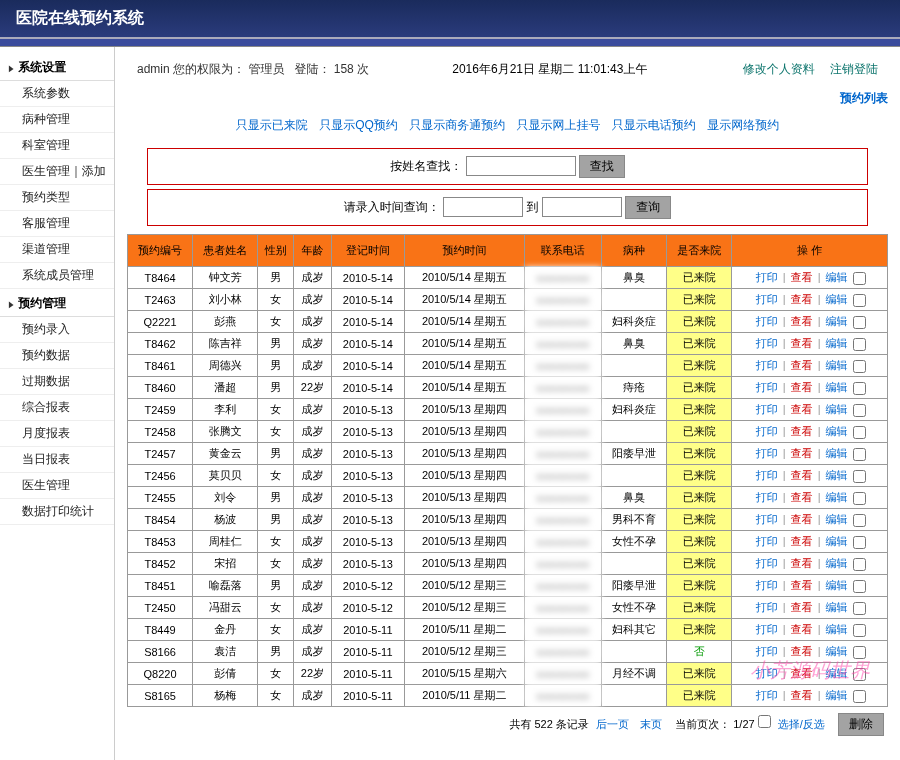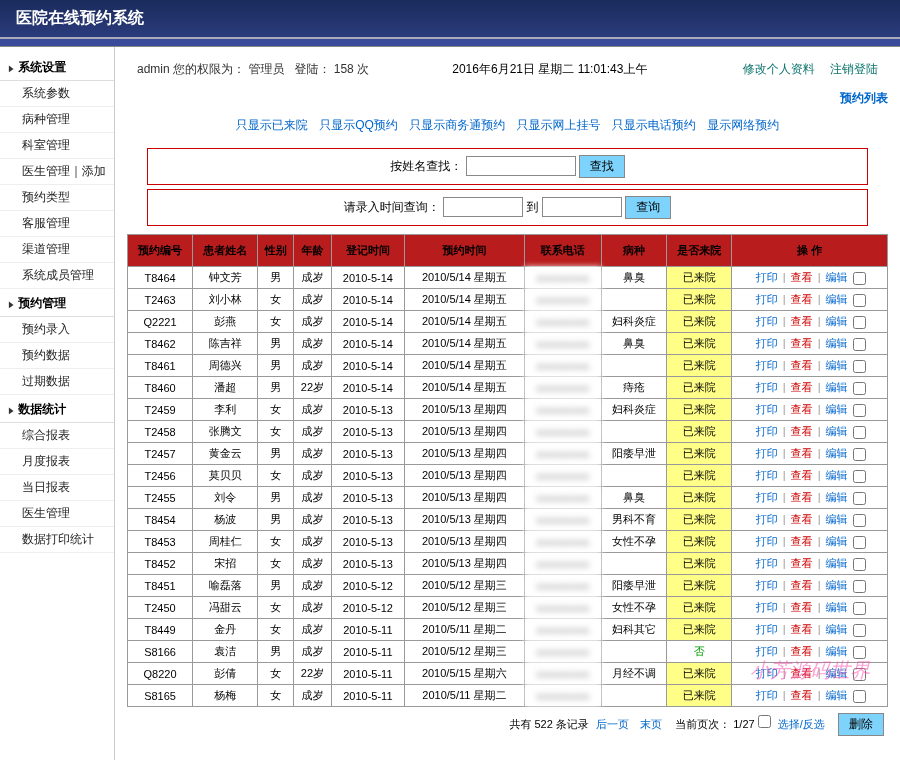--- a/index.html
+++ b/index.html
@@ -13,24 +13,24 @@
 .side-i { padding: 4px 4px 4px 22px; border-bottom: 1px solid #eee; cursor: pointer; color: #222; }
 .content { flex: 1; padding: 10px 12px 8px 12px; overflow: hidden; }
 .topline { display: flex; justify-content: space-between; padding: 4px 10px 8px 10px; }
 .topline .l { color: #333; }
 .topline .r a { color: #0f766e; text-decoration: none; margin-left: 12px; }
 .title-c { text-align: right; color: #06c; font-weight: bold; padding: 4px 0; }
 .filter-links { text-align: center; padding: 6px 0 10px 0; }
 .filter-links a { color: #06c; text-decoration: none; margin: 0 4px; }
 .search-box { border: 1px solid #c00; margin: 4px 20px; padding: 6px; text-align: center; }
 .search-box input[type=text] { border: 1px solid #888; padding: 2px 4px; font-size: 12px; }
-.btn { border: 1px solid #888; background: #7dd3fc; padding: 2px 10px; font-size: 12px; cursor: pointer; }
+.btn { border: 1px solid #888; background: #a3a3a3; padding: 2px 10px; font-size: 12px; cursor: pointer; }
 table { border-collapse: collapse; width: 100%; margin-top: 8px; font-size: 11px; }
 th, td { border: 1px solid #999; padding: 3px 2px; text-align: center; white-space: nowrap; }
-th { background: #b91c1c; font-weight: bold; height: 32px; }
+th { background: #f97316; font-weight: normal; height: 32px; }
 td { height: 20px; background: #fff; }
 .phone { filter: blur(3px); color: #aaa; }
 .st-y { background: #ff8; }
 .st-n { color: #090; }
 .op a { margin: 0 2px; text-decoration: none; }
 .op .print { color: #06c; }
 .op .view { color: #c00; }
 .op .edit { color: #06c; }
 .op .sep { color: #999; }
 .op input[type=checkbox] { vertical-align: middle; }
@@ -54,21 +54,20 @@
       <div class="side-i">科室管理</div>
       <div class="side-i">医生管理｜添加</div>
       <div class="side-i">预约类型</div>
       <div class="side-i">客服管理</div>
       <div class="side-i">渠道管理</div>
       <div class="side-i">系统成员管理</div>
       <div class="side-h">预约管理</div>
       <div class="side-i">预约录入</div>
       <div class="side-i">预约数据</div>
       <div class="side-i">过期数据</div>
-      <div class="side-h">数据统计</div>
       <div class="side-i">综合报表</div>
       <div class="side-i">月度报表</div>
       <div class="side-i">当日报表</div>
       <div class="side-i">医生管理</div>
       <div class="side-i">数据打印统计</div>
     </div>
 
   <div class="content">
     <div class="topline">
       <div class="l">

